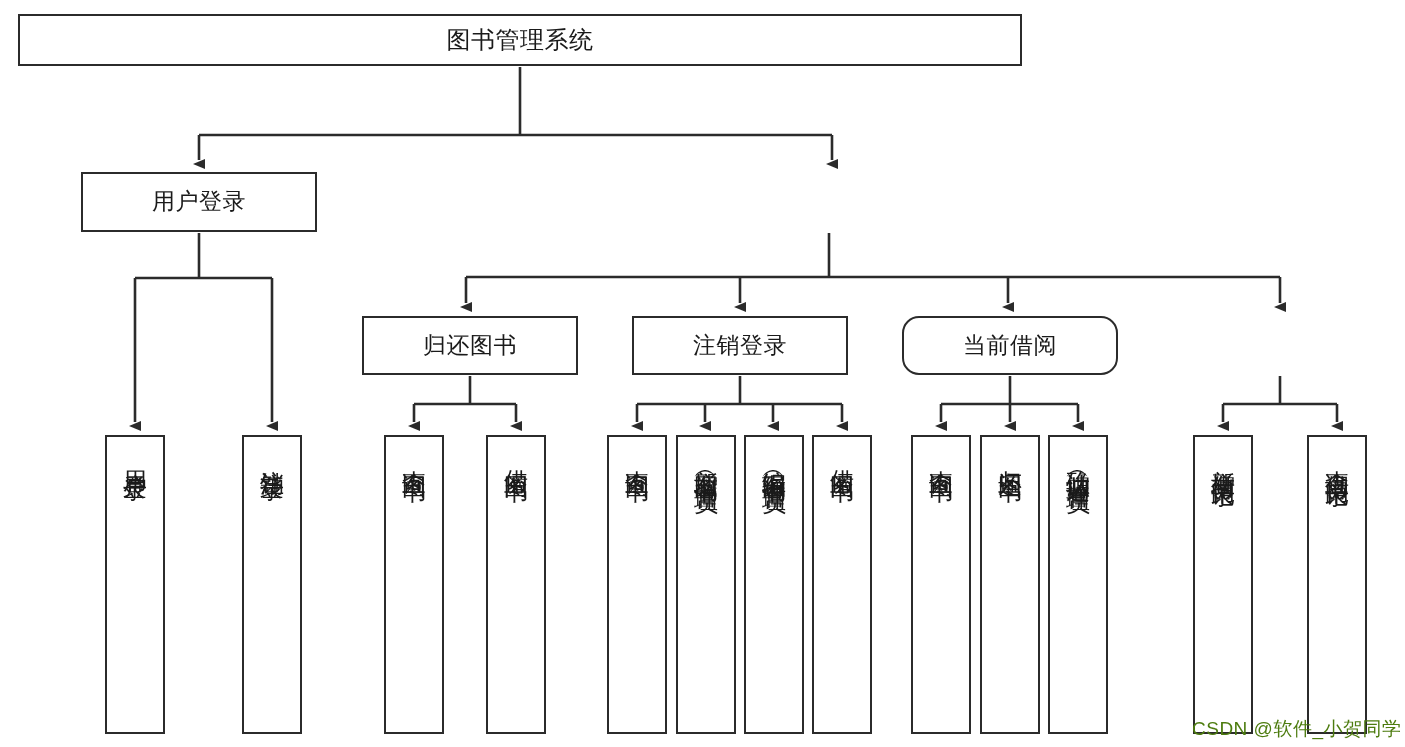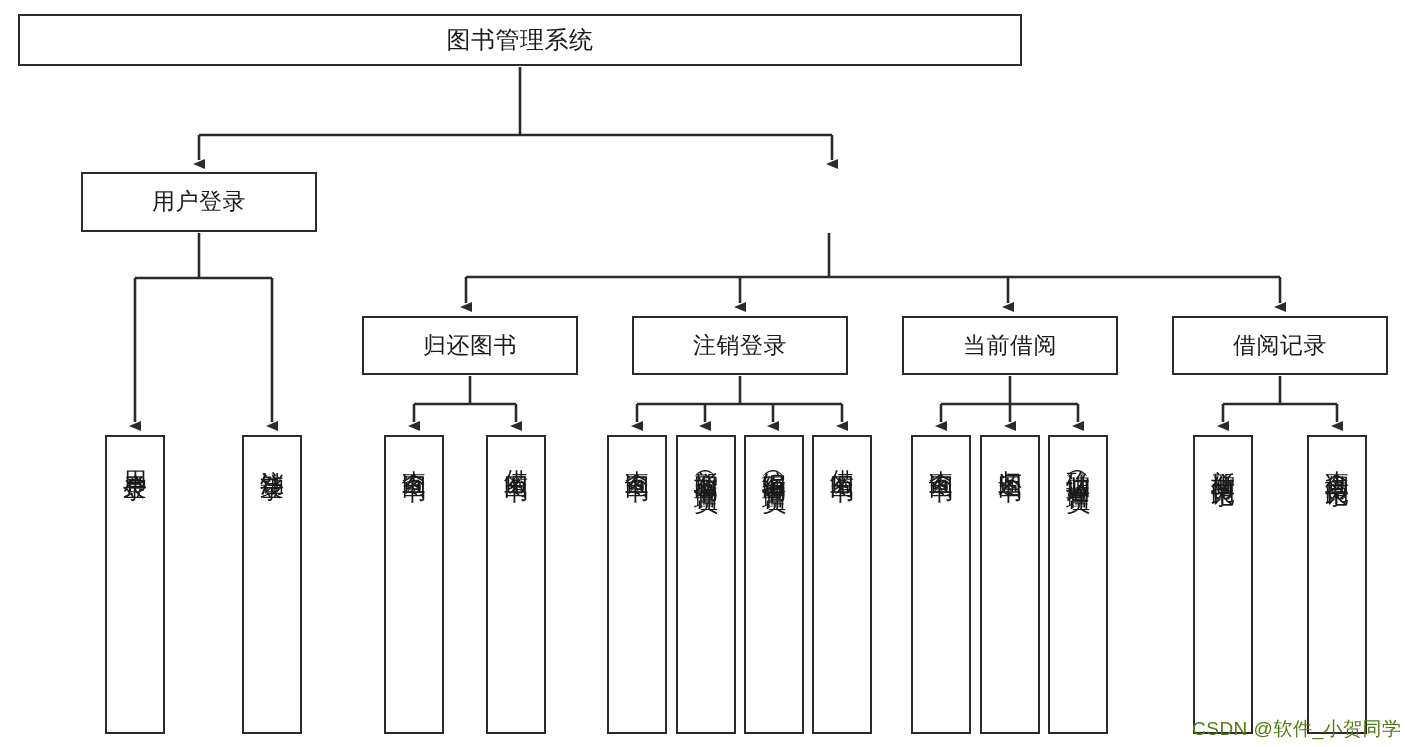--- a/index.html
+++ b/index.html
@@ -131,25 +131,22 @@
   <div class="node horiz" style="left:81px; top:172px; width:236px; height:60px;">
     <span class="label">用户登录</span>
   </div>
 
   <div class="node horiz" style="left:362px; top:316px; width:216px; height:59px;">
     <span class="label">归还图书</span>
   </div>
   <div class="node horiz" style="left:632px; top:316px; width:216px; height:59px;">
     <span class="label">注销登录</span>
   </div>
-  <div class="node horiz" style="left:902px; top:316px; width:216px; height:59px;">
+  <div class="node horiz" style="left:902px; top:316px; width:216px; height:59px;border-radius:17px;">
     <span class="label">当前借阅</span>
-  </div>
-  <div class="node horiz" style="left:1172px; top:316px; width:216px; height:59px;">
-    <span class="label">借阅记录</span>
   </div>
 
   <div class="node vert" style="left:105px; top:435px; width:60px; height:299px;">
     <span class="label">用户登录</span>
   </div>
   <div class="node vert" style="left:242px; top:435px; width:60px; height:299px;">
     <span class="label">注销登录</span>
   </div>
 
   <div class="node vert" style="left:384px; top:435px; width:60px; height:299px;">

